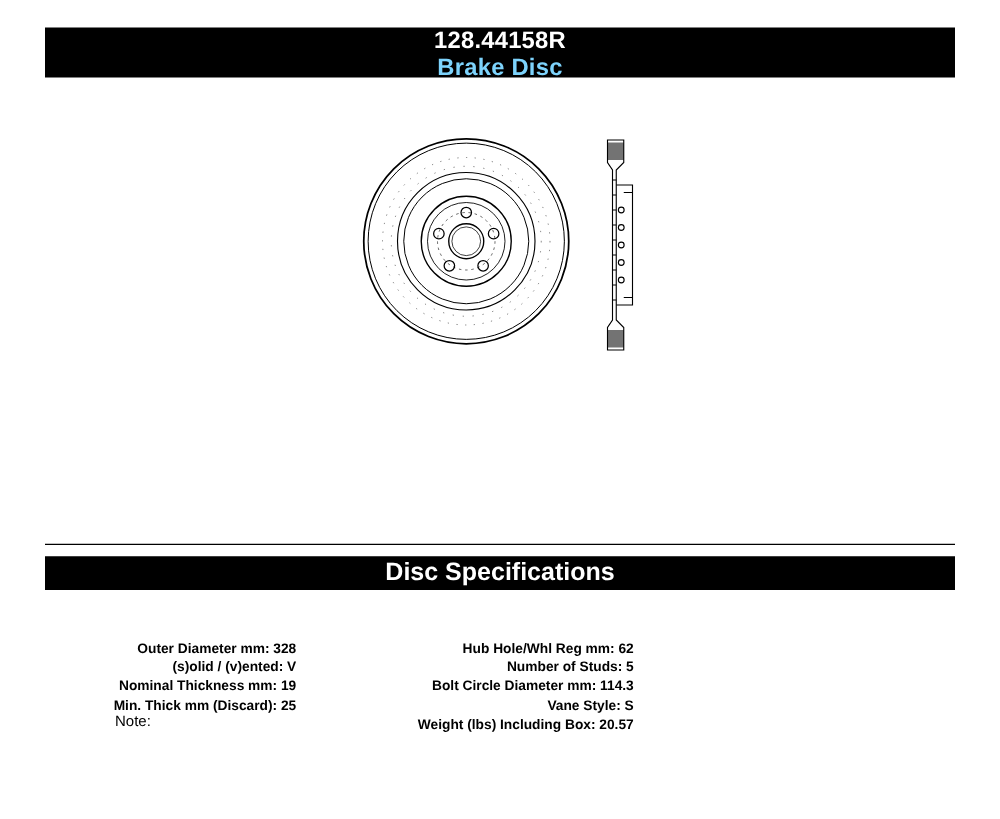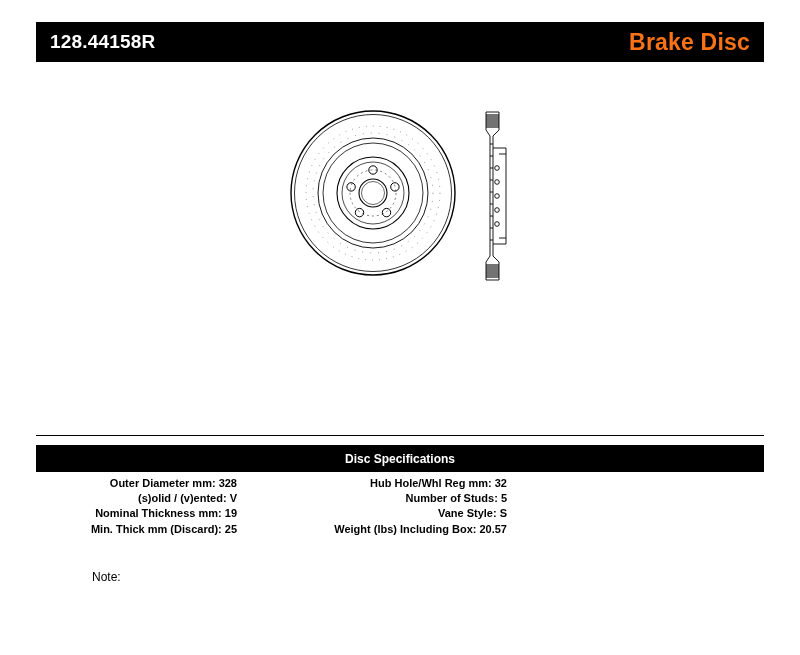--- a/index.html
+++ b/index.html
@@ -26,30 +26,31 @@
     left: 36px;
     top: 22px;
     width: 728px;
     height: 40px;
     background: #000000;
     display: flex;
     align-items: center;
     justify-content: space-between;
     box-sizing: border-box;
     padding: 0 14px;
+    flex-direction: column;
   }
   .header-part {
     color: #ffffff;
     font-size: 19px;
     font-weight: bold;
     letter-spacing: 0.2px;
   }
   .header-title {
-    color: #f97316;
-    font-size: 23px;
+    color: #7dd3fc;
+    font-size: 19px;
     font-weight: bold;
     letter-spacing: 0.2px;
   }
 
   
   .drawing {
     position: absolute;
     left: 36px;
     top: 70px;
     width: 728px;
@@ -83,34 +84,35 @@
     top: 445px;
     width: 728px;
     height: 27px;
     background: #000000;
     display: flex;
     align-items: center;
     justify-content: center;
   }
   .spec-header span {
     color: #ffffff;
-    font-size: 12px;
+    font-size: 20px;
     font-weight: bold;
   }
 
   
   .spec-body {
     position: absolute;
     left: 36px;
     top: 476px;
     width: 728px;
     display: flex;
   }
   .spec-col {
     box-sizing: border-box;
+    margin-top: 36px;
   }
   .spec-col.col-1 {
     width: 205px;
     text-align: right;
     padding-right: 4px;
   }
   .spec-col.col-2 {
     width: 270px;
     text-align: right;
     padding-right: 4px;
@@ -219,22 +221,23 @@
   </div>
 
   <div class="spec-body">
     <div class="spec-col col-1">
       <div class="spec-line">Outer Diameter mm: 328</div>
       <div class="spec-line">(s)olid / (v)ented: V</div>
       <div class="spec-line">Nominal Thickness mm: 19</div>
       <div class="spec-line">Min. Thick mm (Discard): 25</div>
     </div>
     <div class="spec-col col-2">
-      <div class="spec-line">Hub Hole/Whl Reg mm: 32</div>
+      <div class="spec-line">Hub Hole/Whl Reg mm: 62</div>
       <div class="spec-line">Number of Studs: 5</div>
+      <div class="spec-line">Bolt Circle Diameter mm: 114.3</div>
       <div class="spec-line">Vane Style: S</div>
       <div class="spec-line">Weight (lbs) Including Box: 20.57</div>
     </div>
   </div>
 
   <div class="note">Note:</div>
 
 </div>
 
 </body></html>

